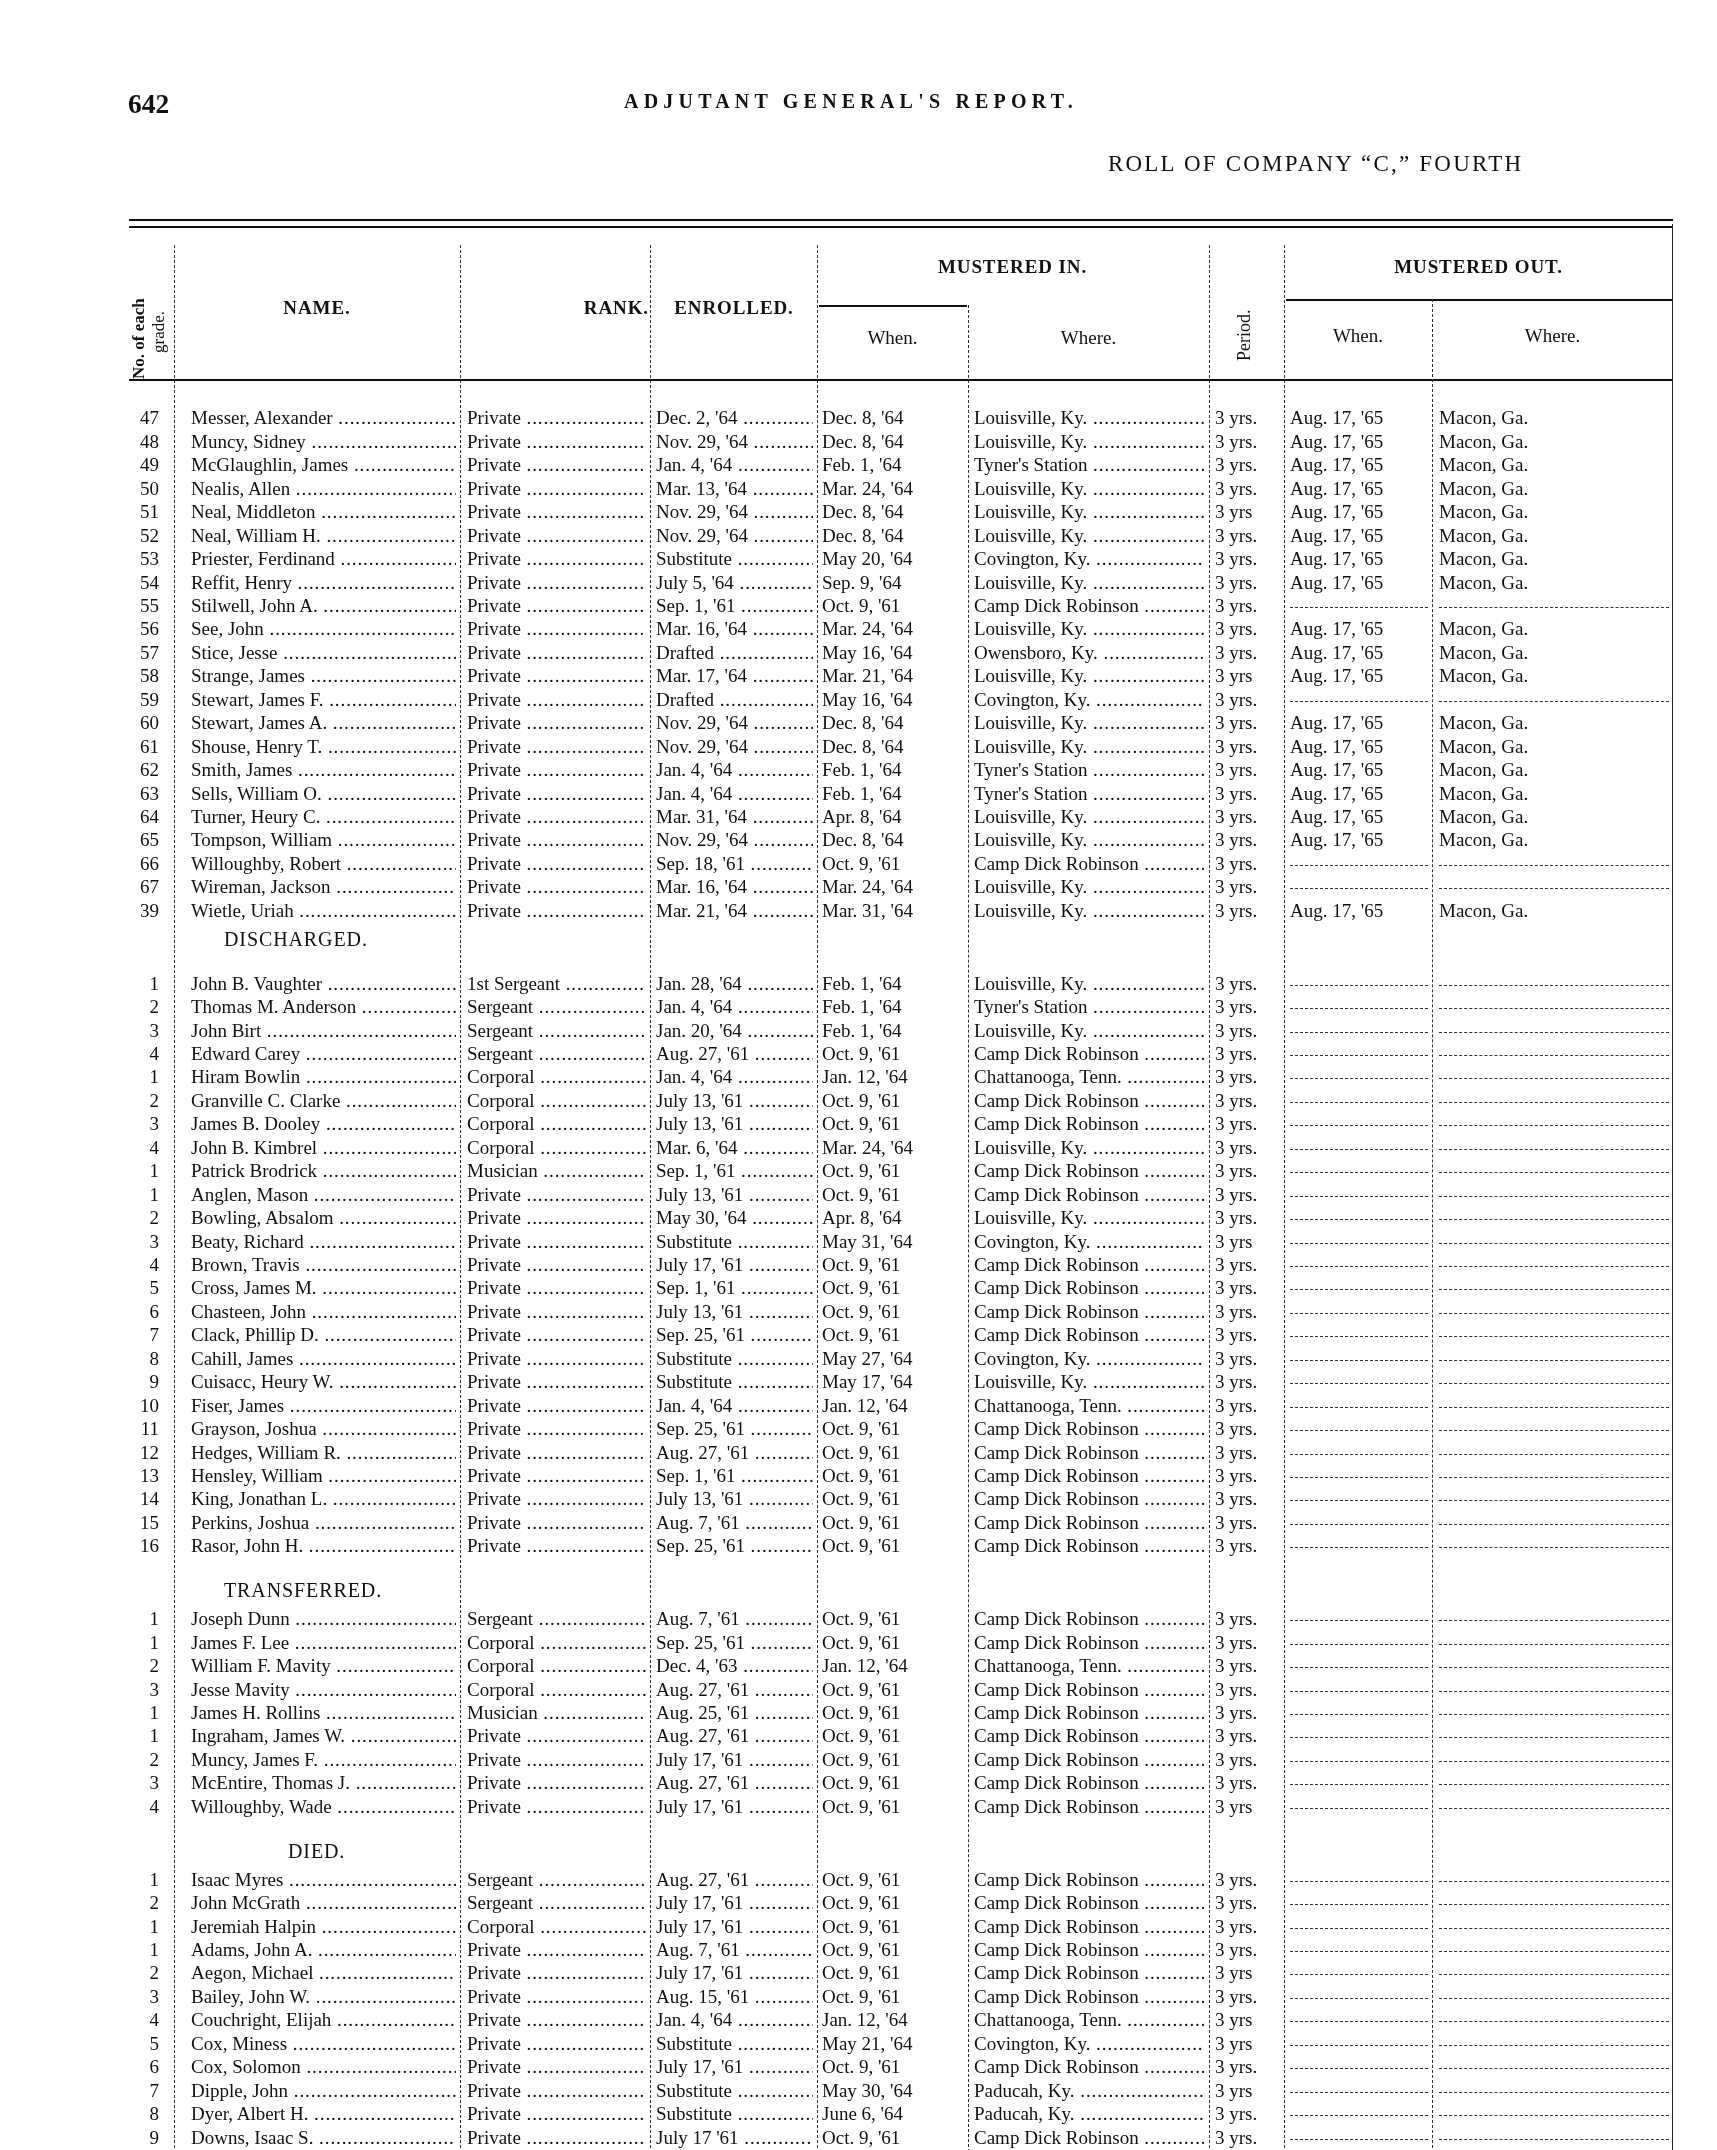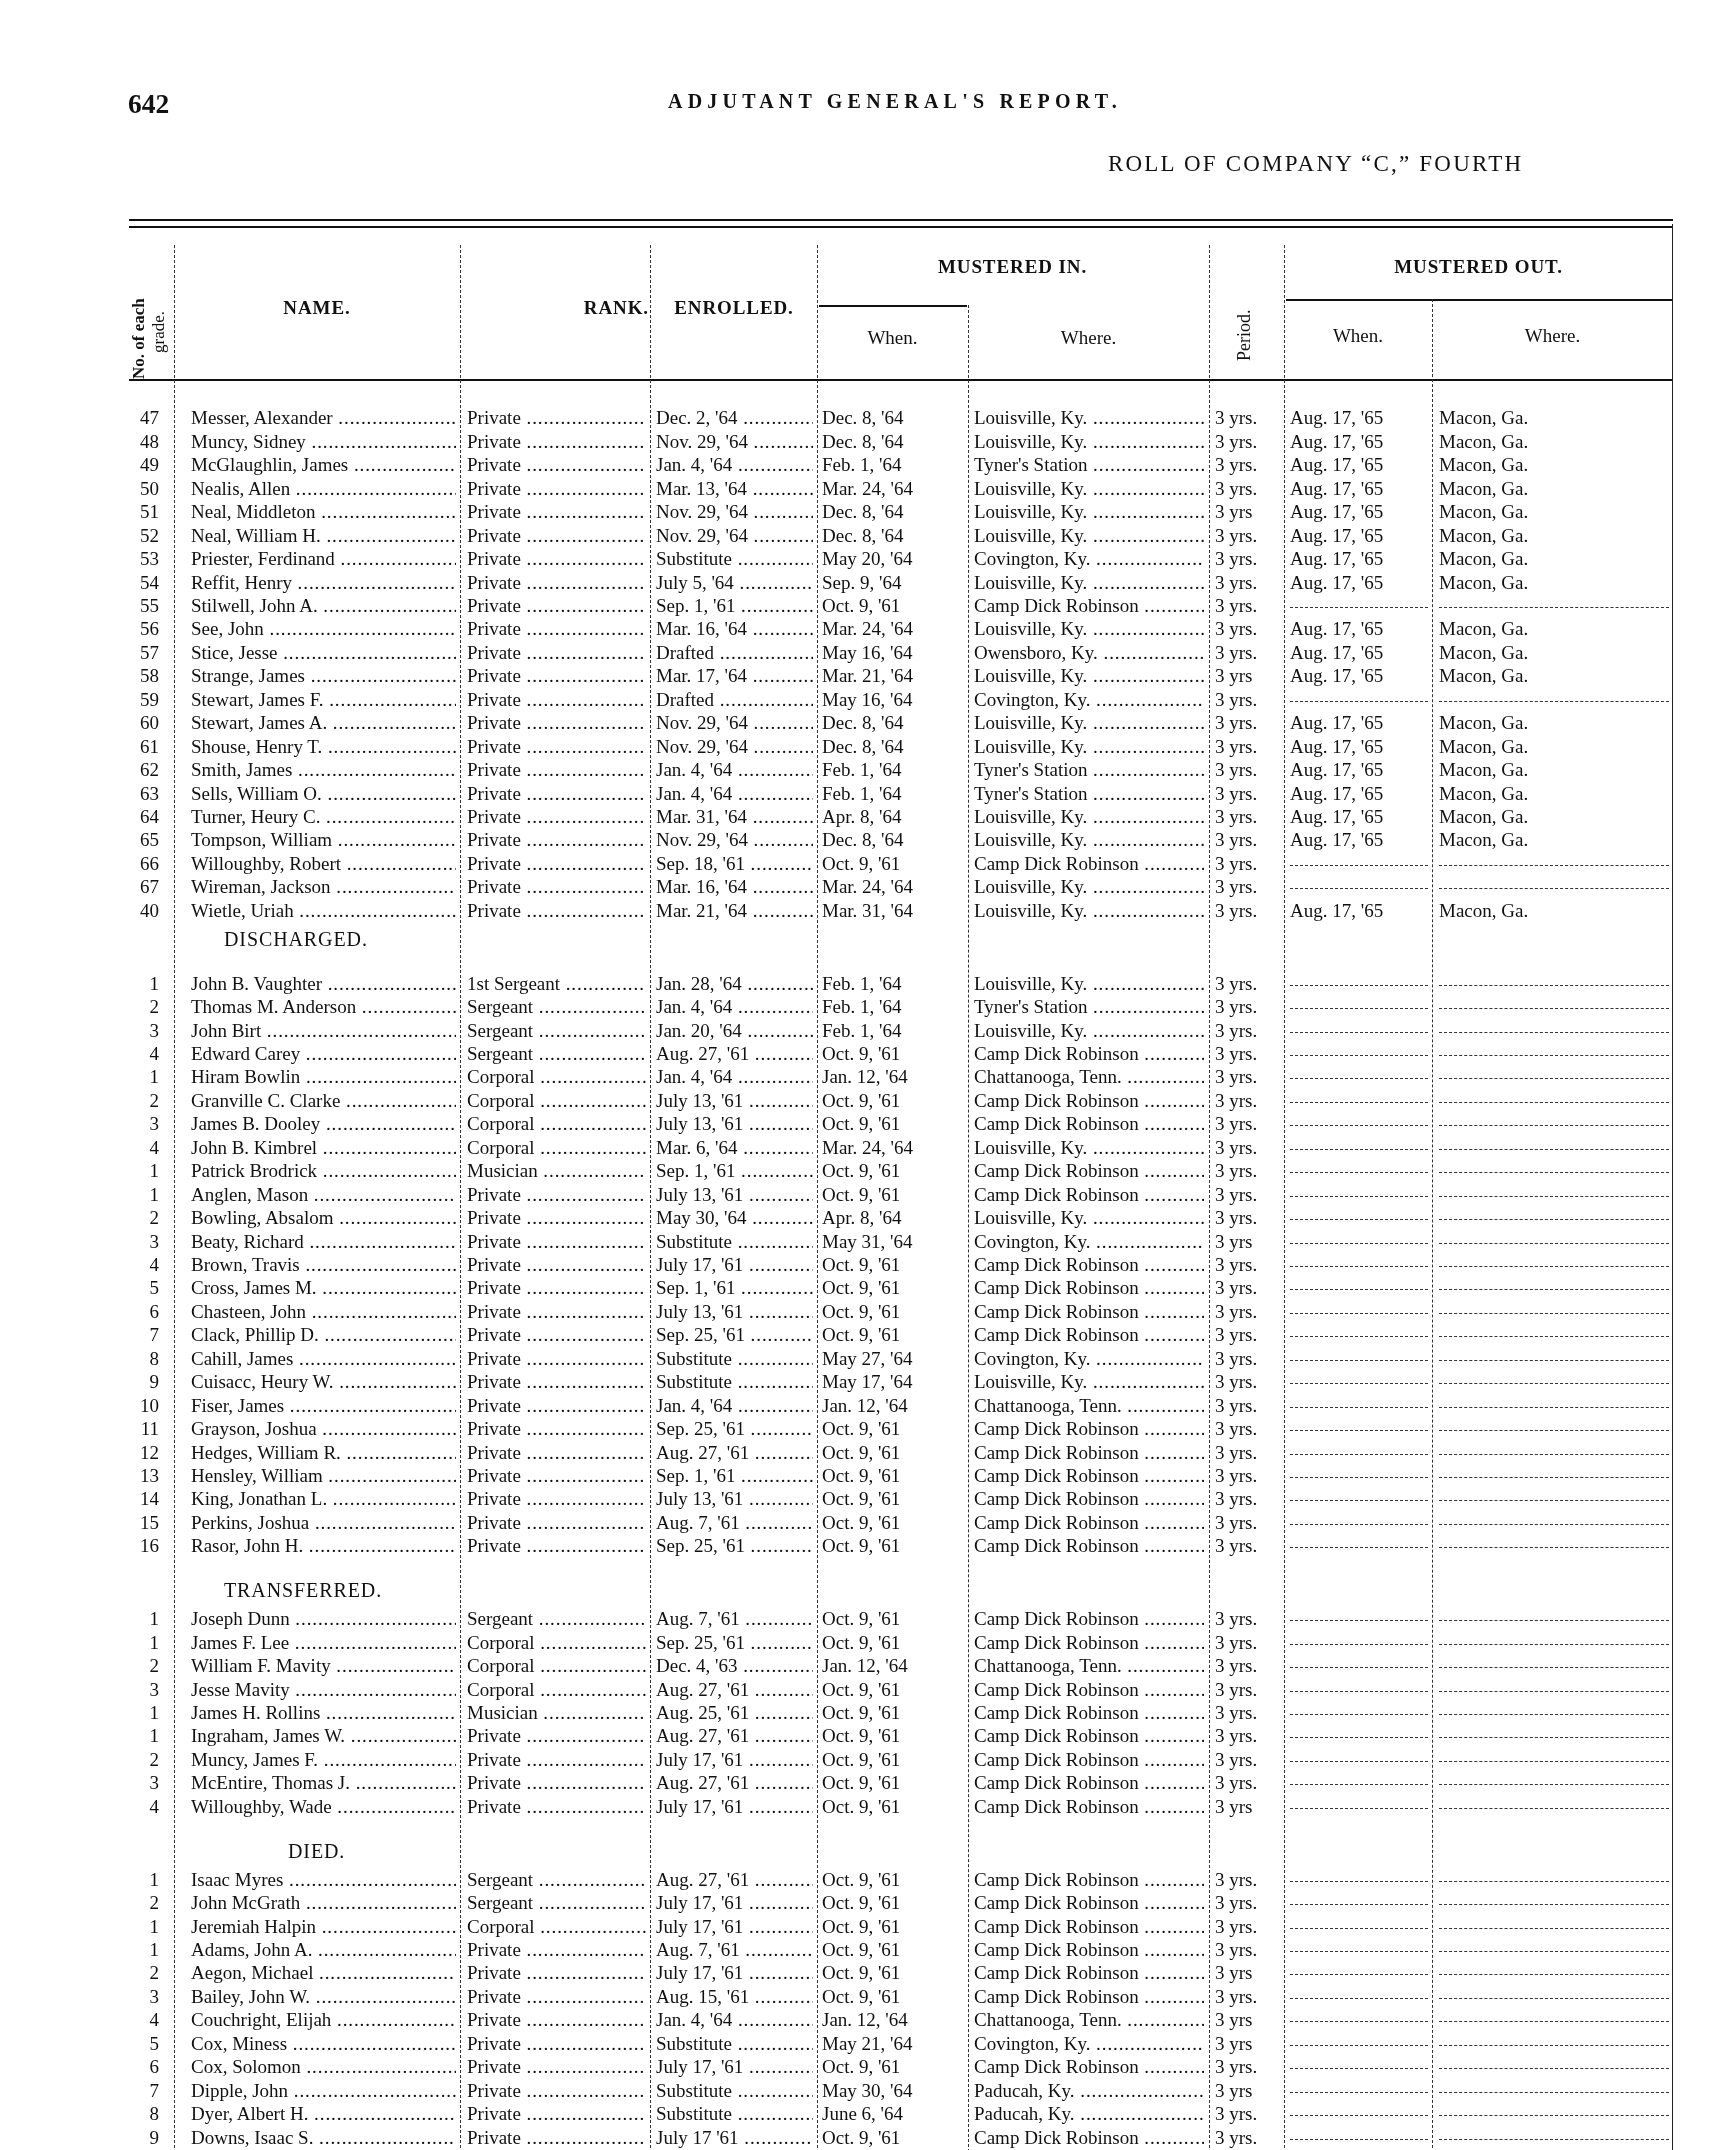--- a/index.html
+++ b/index.html
@@ -1,20 +1,20 @@
 <!DOCTYPE html>
 <html style="font-size:6.9px"><head>
 <meta charset="utf-8">
 <style>
   html, body { margin:0; padding:0; background:#fff; }
   body { width:1717px; height:2334px; position:relative; overflow:hidden; color:#111;
          font-family:"Liberation Serif","DejaVu Serif",serif; }
   .abs { position:absolute; white-space:nowrap; }
   #pagenum { left:128px; top:88px; font-size:27.5px; font-weight:bold; }
-  #running { left:624px; top:90px; font-size:20px; letter-spacing:5.2px; font-weight:bold;margin-left:44px; }
+  #running { left:624px; top:90px; font-size:20px; letter-spacing:5.2px; font-weight:bold; }
   #rolltitle { left:1108px; top:151px; font-size:23px; letter-spacing:2.2px; }
   .hrule { position:absolute; left:129px; width:1544px; background:#111; }
   .vline { position:absolute; border-left:1.3px dashed #333; }
   .vsolid { position:absolute; border-left:1.7px solid #222; }
   .hh { position:absolute; background:#111; height:2.2px; }
   .hdr { position:absolute; font-size:19px; text-align:center; letter-spacing:0.9px;font-weight:bold; }
   .hdr-sm { position:absolute; font-size:19px; text-align:center; }
   .rot { position:absolute; transform:rotate(-90deg); transform-origin:left top; font-size:17px; font-weight:bold; white-space:nowrap; }
   #rows { position:absolute; left:0; top:0; }
   .row { position:absolute; left:0; height:23px; font-size:19px; line-height:23px; }
@@ -299,21 +299,21 @@
       <div class="cell name lead">Wireman, Jackson</div>
       <div class="cell rank lead">Private</div>
       <div class="cell enr lead">Mar. 16, '64</div>
       <div class="cell mwhen">Mar. 24, '64</div>
       <div class="cell mwhere lead">Louisville, Ky.</div>
       <div class="cell period">3 yrs.</div>
       <div class="cell owhen dash"></div>
       <div class="cell owhere dash"></div>
     </div>
     <div class="row" style="top: 899px;">
-      <div class="cell num">40</div>
+      <div class="cell num">39</div>
       <div class="cell name lead">Wietle, Uriah</div>
       <div class="cell rank lead">Private</div>
       <div class="cell enr lead">Mar. 21, '64</div>
       <div class="cell mwhen">Mar. 31, '64</div>
       <div class="cell mwhere lead">Louisville, Ky.</div>
       <div class="cell period">3 yrs.</div>
       <div class="cell owhen">Aug. 17, '65</div>
       <div class="cell owhere">Macon, Ga.</div>
     </div>
     <div class="section" style="left: 224px; top: 928px;">DISCHARGED.</div>

